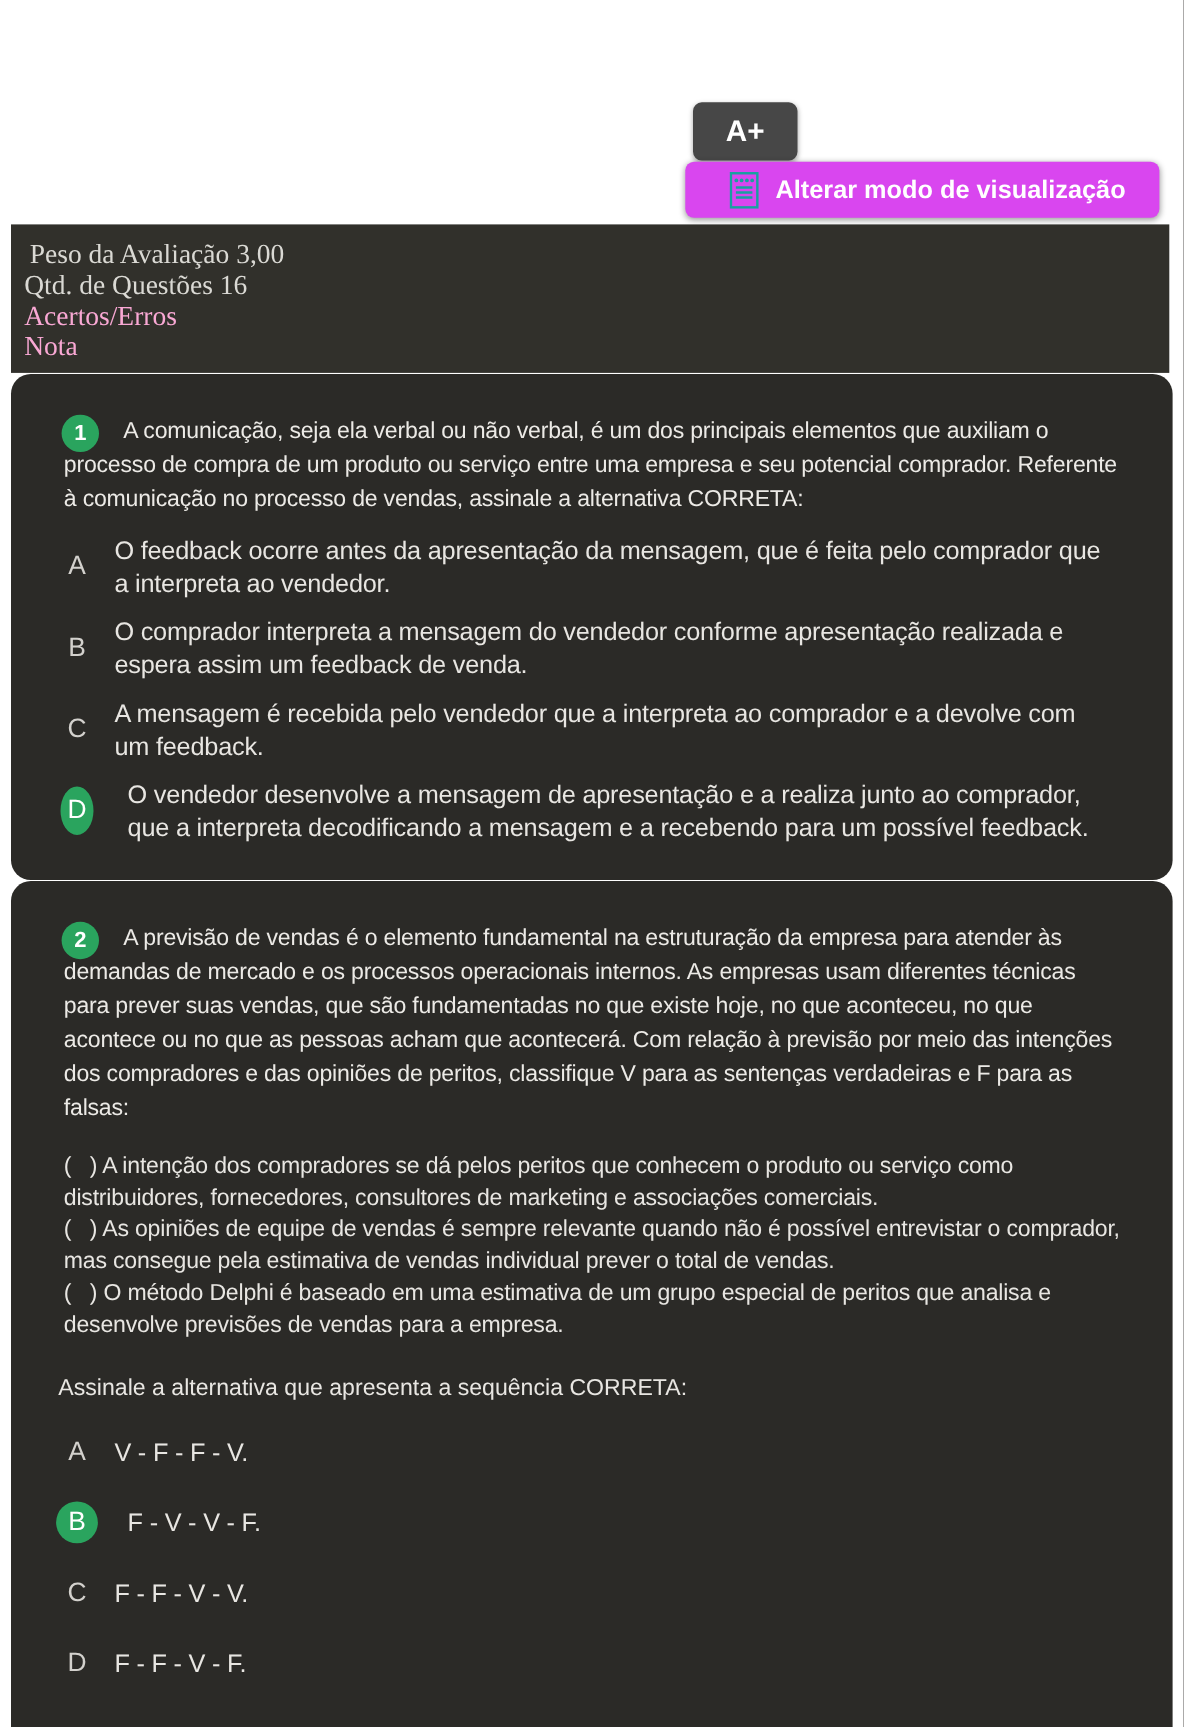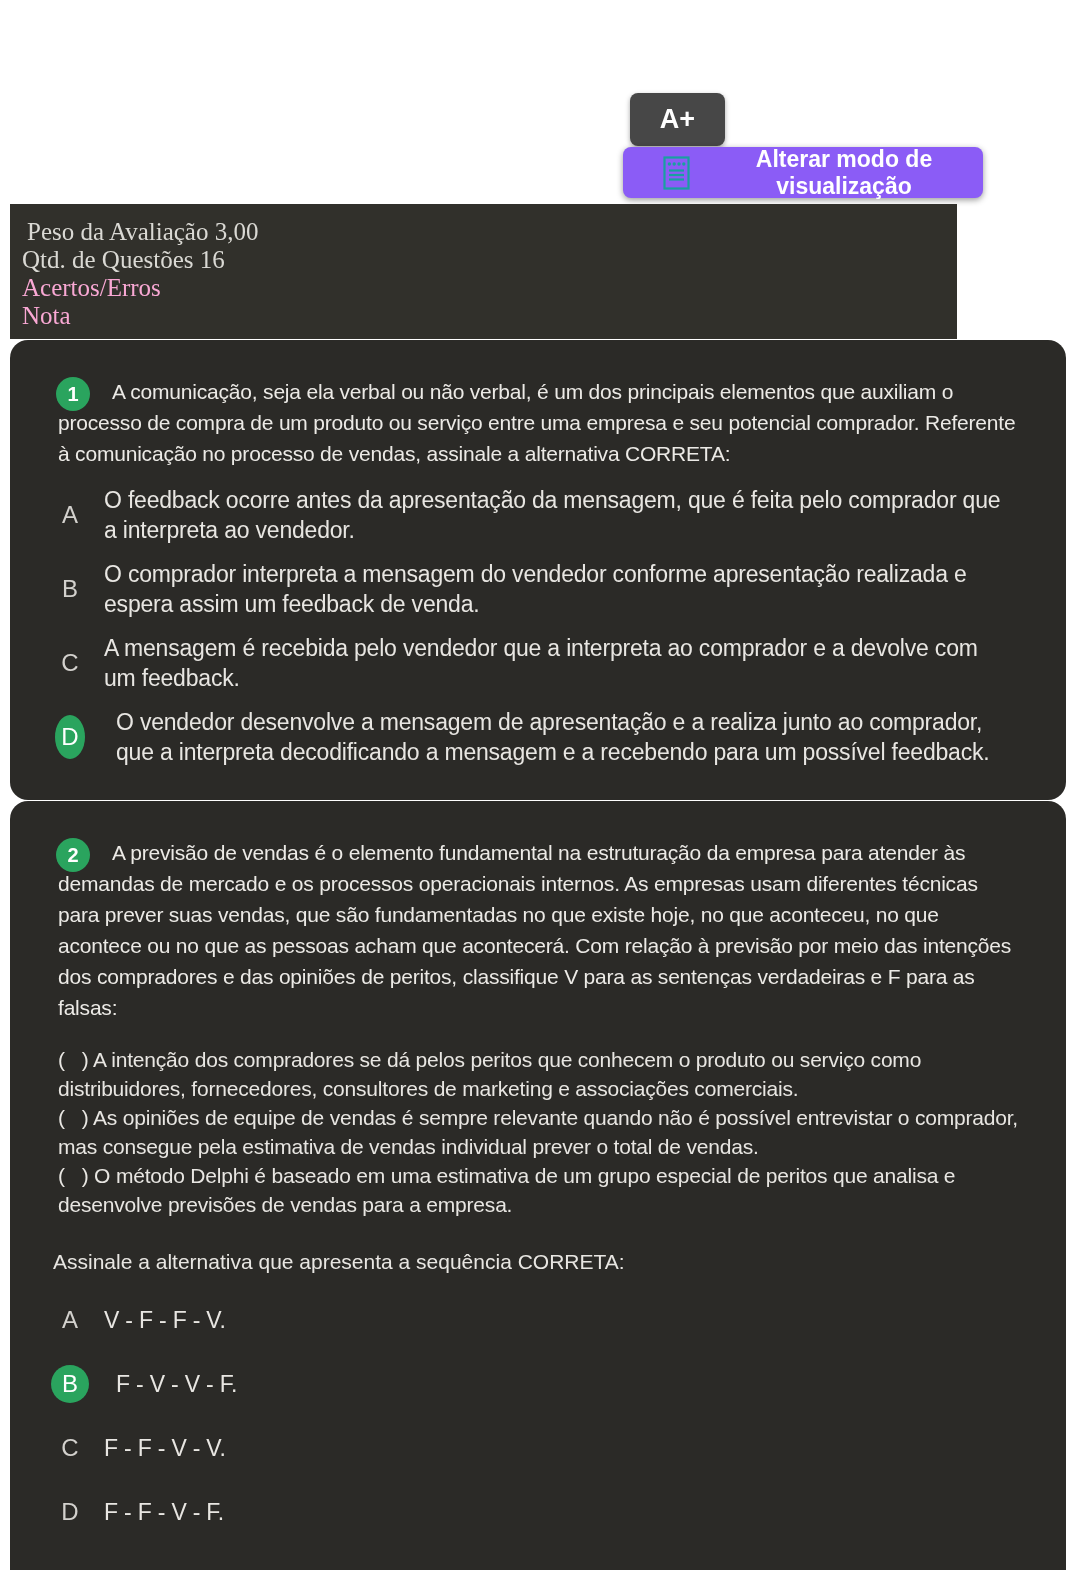--- a/index.html
+++ b/index.html
@@ -17,35 +17,35 @@
     width: 95px; height: 53px;
     background: #474747; border: none; border-radius: 8px;
     color: #ffffff; font-family: "Liberation Sans", sans-serif;
     font-size: 27px; font-weight: bold;
     display: flex; align-items: center; justify-content: center;
     box-shadow: 0 2px 5px rgba(0,0,0,0.35);
     cursor: pointer;
   }
   .btn-viewmode {
     position: absolute; left: 623px; top: 147px;
-    width: 360px; height: 51px;
-    background: #8b5cf6; border: none; border-radius: 8px;
+    width: 431px; height: 51px;
+    background: #d946ef; border: none; border-radius: 8px;
     color: #ffffff; font-family: "Liberation Sans", sans-serif;
     font-size: 23px; font-weight: bold;
     display: flex; align-items: center; gap: 15px;
     padding-left: 40px;
     box-shadow: 0 2px 6px rgba(0,0,0,0.4);
     cursor: pointer;
   }
   .btn-viewmode .ic { flex: 0 0 auto; display: flex; }
 
   
   .band {
     position: absolute; left: 10px; top: 204px;
-    width: 947px; height: 135px;
+    width: 1053px; height: 135px;
     background: #31302b;
     font-family: "Liberation Serif", serif;
     font-size: 25px; line-height: 28px;
     padding: 14px 0 0 12px;
   }
   .band .bright { color: #dad9d4; }
   .band .dim    { color: #f9a8d4; }
   .band .peso   { padding-left: 5px; }
 
   

